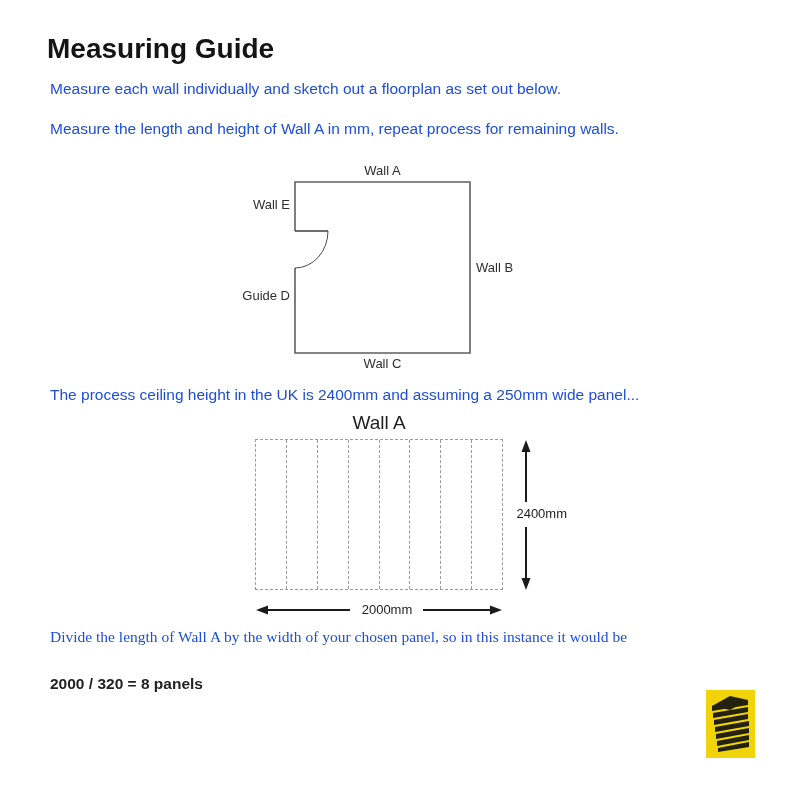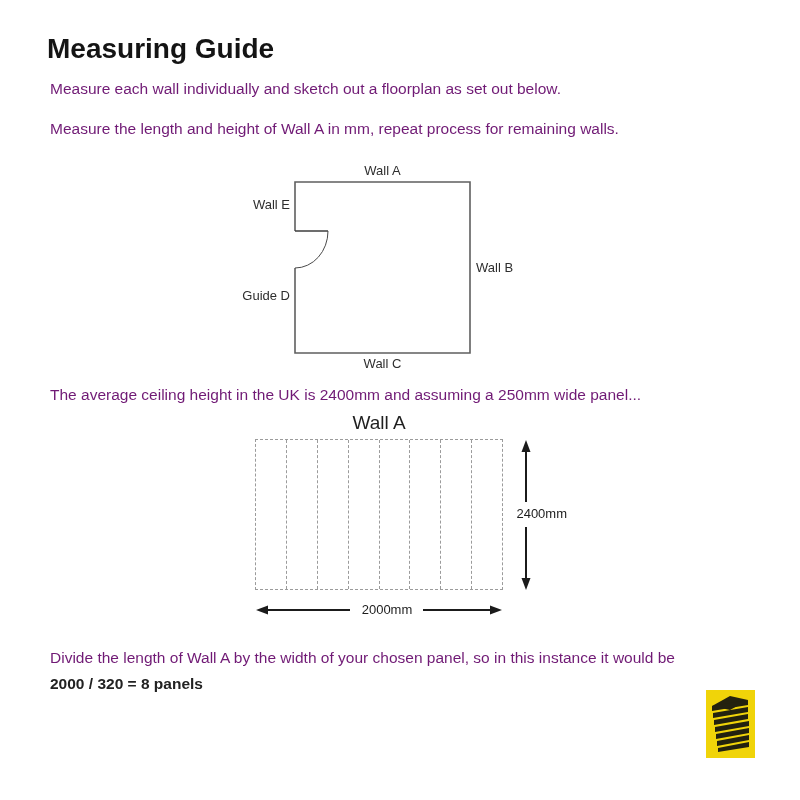--- a/index.html
+++ b/index.html
@@ -2,21 +2,21 @@
 <html><head>
 <meta charset="utf-8">
 <style>
   html,body{margin:0;padding:0;background:#ffffff;}
   #page{
     position:relative;width:800px;height:800px;background:#ffffff;overflow:hidden;
     font-family:"Liberation Sans",sans-serif;color:#2d2d2d;
   }
   .abs{position:absolute;}
   .doc-title{left:47px;top:33px;font-size:28px;font-weight:700;color:#141414;letter-spacing:0;}
-  .body-text{left:50px;font-size:15.5px;color:#701a75;white-space:nowrap;}
+  .body-text{left:50px;font-size:15.5px;color:#1d4ed8;white-space:nowrap;}
   .bold-text{font-weight:700;color:#222222;}
   .fp-label{font-size:13px;color:#2e2e2e;white-space:nowrap;}
   .fp-label-center{text-align:center;}
   .fp-label-right{text-align:right;}
   .panel-title{left:255px;top:412px;width:248px;text-align:center;font-size:19px;color:#1f1f1f;}
   .panel-grid{
     left:255px;top:439px;width:248px;height:151px;
     border:1px dashed #9b9b9b;display:flex;box-sizing:border-box;background:#ffffff;
   }
   .panel-col{flex:1 1 0;border-right:1px dashed #9b9b9b;}
@@ -42,21 +42,21 @@
     <path d="M295 231 V182 H470 V353 H295 V268" fill="none" stroke="#5f5f5f" stroke-width="1.6"></path>
     <path d="M295 231 H328" fill="none" stroke="#3c3c3c" stroke-width="1.4"></path>
     <path d="M328 231 A 33 37 0 0 1 295 268" fill="none" stroke="#4a4a4a" stroke-width="1"></path>
   </svg>
   <div class="abs fp-label fp-label-center" style="left:295px;top:163px;width:175px;">Wall A</div>
   <div class="abs fp-label fp-label-right" style="left:230px;top:197px;width:60px;">Wall E</div>
   <div class="abs fp-label" style="left:476px;top:260px;">Wall B</div>
   <div class="abs fp-label fp-label-right" style="left:230px;top:288px;width:60px;">Guide D</div>
   <div class="abs fp-label fp-label-center" style="left:295px;top:356px;width:175px;">Wall C</div>
 
-  <div class="abs body-text" style="top:386px;">The average ceiling height in the UK is 2400mm and assuming a 250mm wide panel...</div>
+  <div class="abs body-text" style="top:386px;">The process ceiling height in the UK is 2400mm and assuming a 250mm wide panel...</div>
 
   <div class="abs panel-title">Wall A</div>
   <div class="abs panel-grid">
       <div class="panel-col"></div>
       <div class="panel-col"></div>
       <div class="panel-col"></div>
       <div class="panel-col"></div>
       <div class="panel-col"></div>
       <div class="panel-col"></div>
       <div class="panel-col"></div>
@@ -69,21 +69,21 @@
     <line x1="526" y1="527" x2="526" y2="579" stroke="#1b1b1b" stroke-width="2"></line>
     <polygon points="526,590 521.5,578 530.5,578" fill="#1b1b1b"></polygon>
     <line x1="267" y1="610" x2="350" y2="610" stroke="#1b1b1b" stroke-width="2"></line>
     <polygon points="256,610 268,605.5 268,614.5" fill="#1b1b1b"></polygon>
     <line x1="423" y1="610" x2="491" y2="610" stroke="#1b1b1b" stroke-width="2"></line>
     <polygon points="502,610 490,605.5 490,614.5" fill="#1b1b1b"></polygon>
   </svg>
   <div class="abs dim-label" style="left:507px;top:506px;width:60px;text-align:right;">2400mm</div>
   <div class="abs dim-label" style="left:352px;top:602px;width:70px;text-align:center;">2000mm</div>
 
-  <div class="abs body-text" style="top:649px;">Divide the length of Wall A by the width of your chosen panel, so in this instance it would be</div>
+  <div class="abs body-text" style="top:628px;font-family:Liberation Serif, serif;">Divide the length of Wall A by the width of your chosen panel, so in this instance it would be</div>
   <div class="abs body-text bold-text" style="top:675px;">2000 / 320 = 8 panels</div>
 
   <div class="abs logo-box">
     <svg width="49" height="68" viewBox="0 0 49 68">
       <polygon points="6,16 24,6 42,10 24,20" fill="#23220f"></polygon>
       <polygon points="6,16 42,10 42,15 6,21" fill="#23220f"></polygon>
       <polygon points="7,23 42,17 42,22 7,28" fill="#23220f"></polygon>
       <polygon points="8,30 42,24 42,29 8,35" fill="#23220f"></polygon>
       <polygon points="9,37 43,31 43,36 9,42" fill="#23220f"></polygon>
       <polygon points="10,44 43,38 43,43 10,49" fill="#23220f"></polygon>

